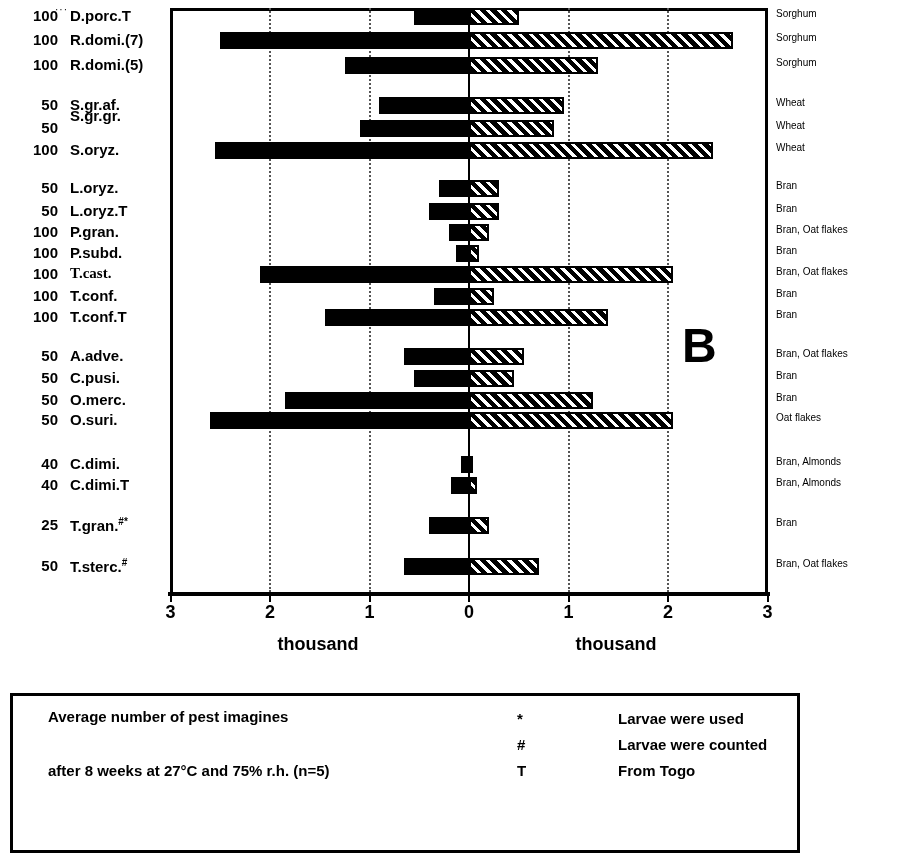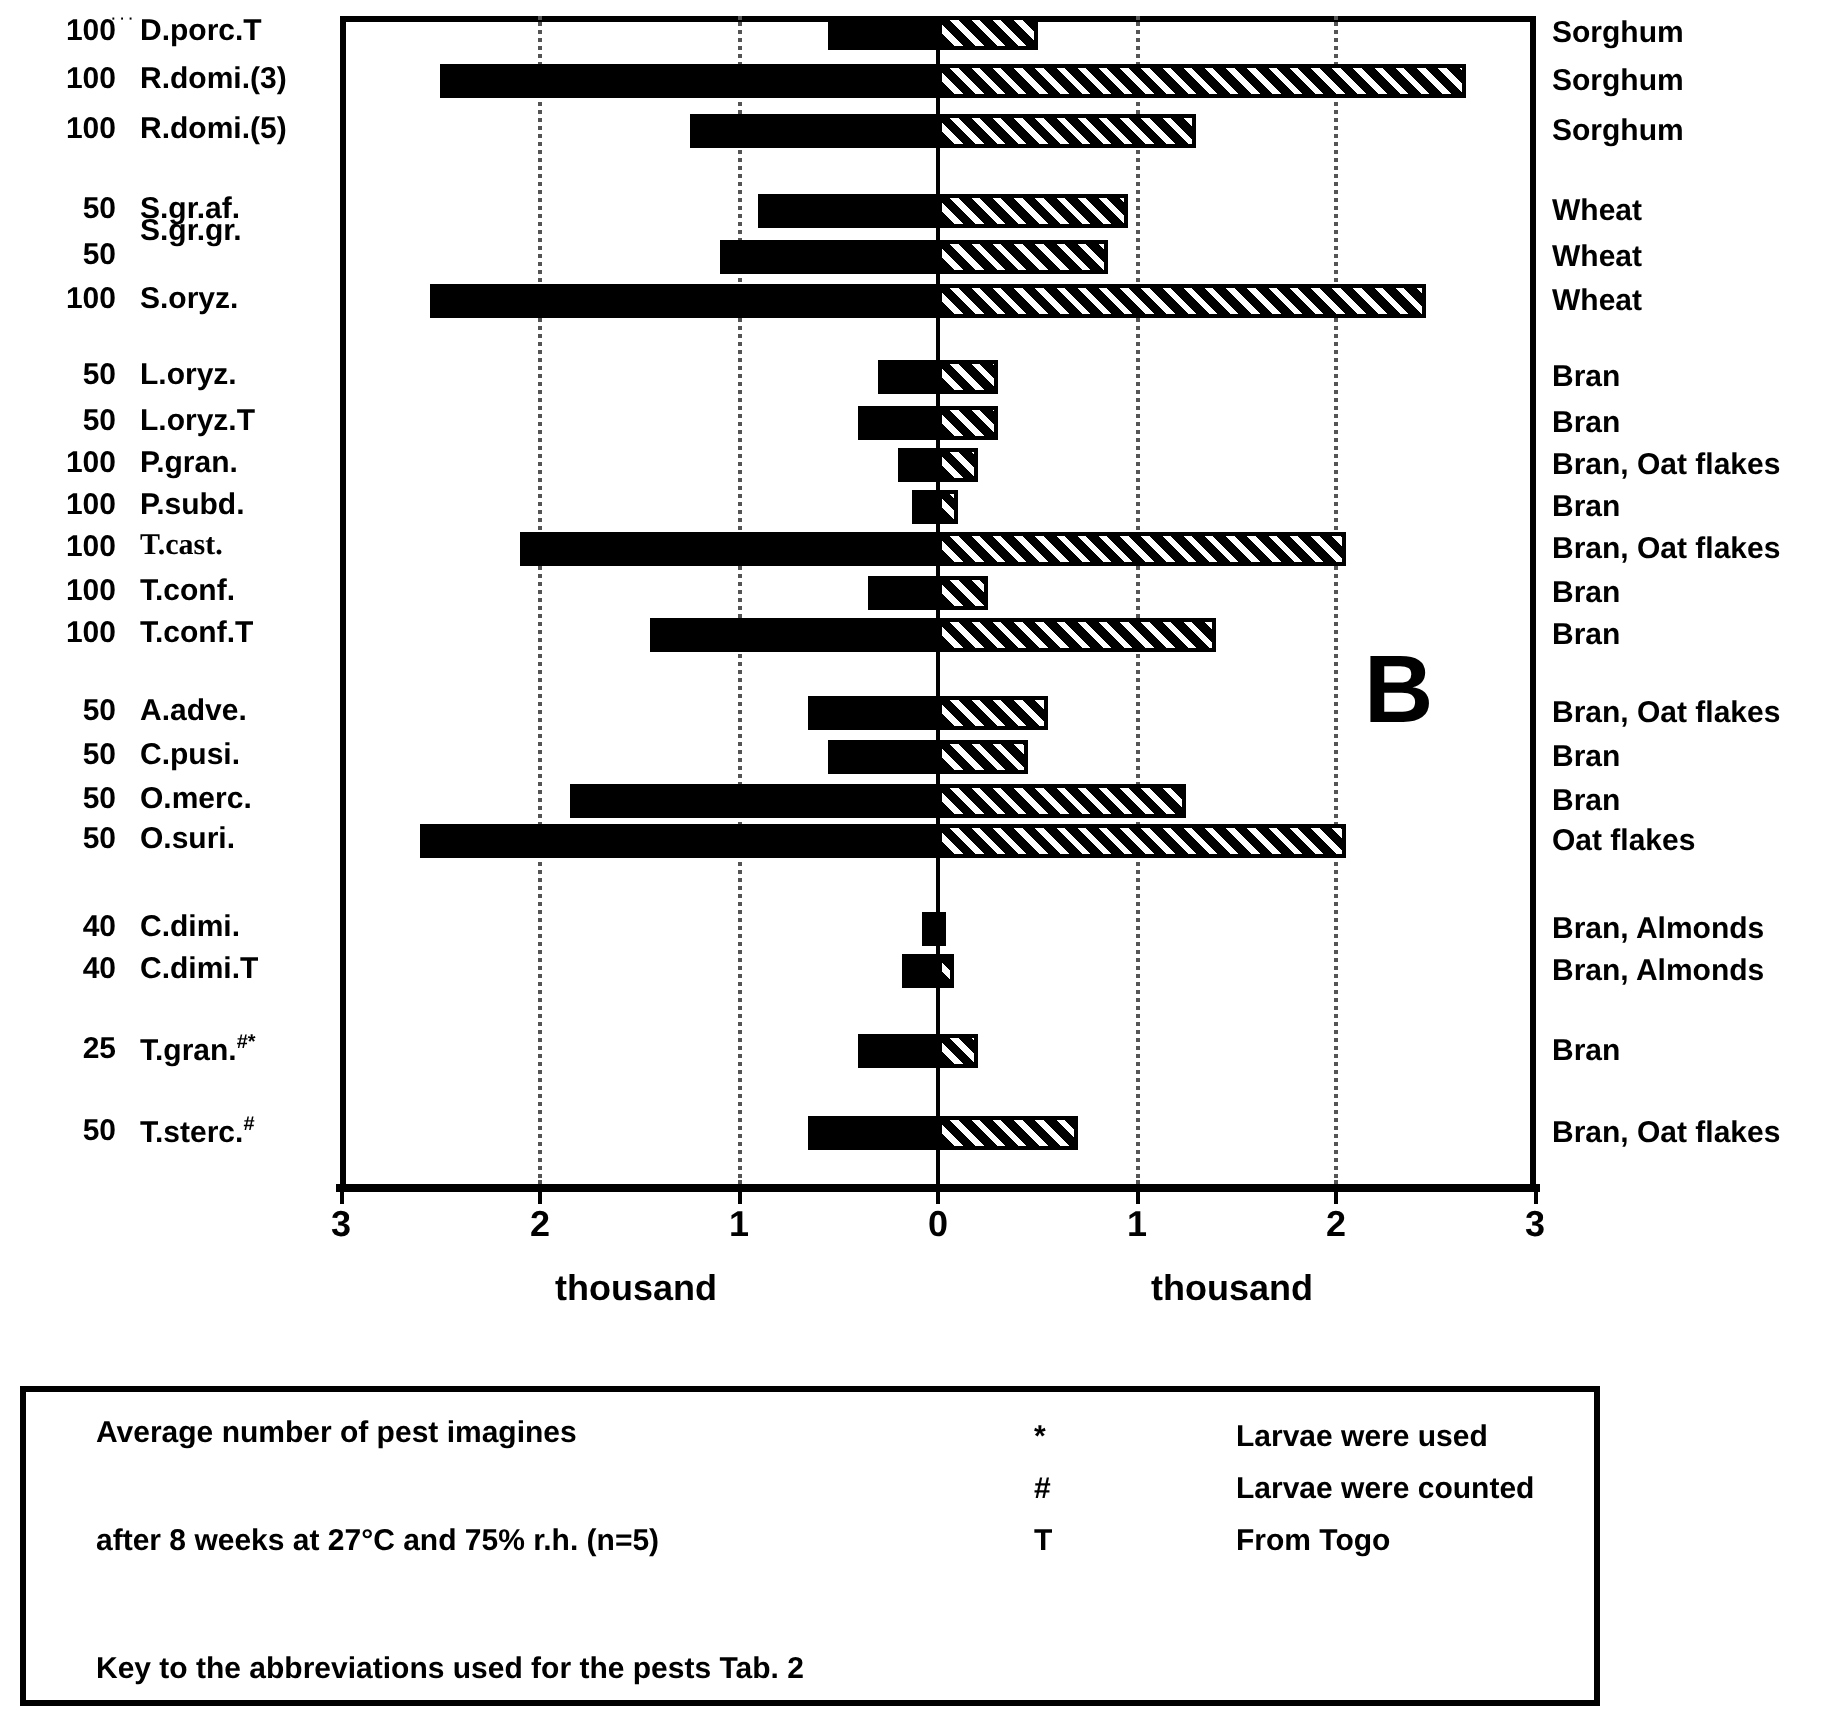--- a/index.html
+++ b/index.html
@@ -34,21 +34,21 @@
   
   .row-count{
     position:absolute;left:14px;width:44px;text-align:right;
     font-size:15px;font-weight:bold;white-space:nowrap;
   }
   .row-species{
     position:absolute;left:70px;font-size:15px;font-weight:bold;white-space:nowrap;
   }
   .row-species sup{font-size:10px;}
   .row-diet{
-    position:absolute;left:776px;font-size:15px;font-weight:bold;white-space:nowrap;
+    position:absolute;left:776px;font-size:10px;font-weight:normal;white-space:nowrap;
   }
   .row-artifact{position:absolute;left:55px;font-size:10px;letter-spacing:1px;}
   
   .bar-without{position:absolute;background:#000;z-index:2;}
   .bar-with{
     position:absolute;box-sizing:border-box;border:2px solid #000;z-index:2;
     background:repeating-linear-gradient(45deg,#000 0 4.5px,#fff 4.5px 7.5px);
   }
   
   .legend-box{
@@ -99,21 +99,21 @@
         <div class="tick" style="left: 766.5px; top: 596px;"></div>
         <div class="tick-label" style="left: 767.5px; top: 602px;">3</div>
         <div class="axis-line" style="left: 168px; top: 592px; width: 602px;"></div>
         <div class="row-count" style="top: 7px;">100</div>
         <div class="row-artifact" style="top: 4px;">···</div>
         <div class="row-species" style="top: 7px;">D.porc.T</div>
         <div class="bar-without" style="left: 414.275px; top: 8px; width: 54.725px; height: 17px;"></div>
         <div class="bar-with" style="left: 469px; top: 8px; width: 49.75px; height: 17px;"></div>
         <div class="row-diet" style="top: 8px;">Sorghum</div>
         <div class="row-count" style="top: 31px;">100</div>
-        <div class="row-species" style="top: 31px;">R.domi.(3)</div>
+        <div class="row-species" style="top: 31px;">R.domi.(7)</div>
         <div class="bar-without" style="left: 220.25px; top: 32px; width: 248.75px; height: 17px;"></div>
         <div class="bar-with" style="left: 469px; top: 32px; width: 263.675px; height: 17px;"></div>
         <div class="row-diet" style="top: 32px;">Sorghum</div>
         <div class="row-count" style="top: 56px;">100</div>
         <div class="row-species" style="top: 56px;">R.domi.(5)</div>
         <div class="bar-without" style="left: 344.625px; top: 57px; width: 124.375px; height: 17px;"></div>
         <div class="bar-with" style="left: 469px; top: 57px; width: 129.35px; height: 17px;"></div>
         <div class="row-diet" style="top: 57px;">Sorghum</div>
         <div class="row-count" style="top: 96px;">50</div>
         <div class="row-species" style="top: 96px;">S.gr.af.</div>
@@ -207,21 +207,20 @@
         <div class="row-diet" style="top: 558px;">Bran, Oat flakes</div>
       </div>
     <div class="panel-b">B</div>
     <div class="unit unit-left">thousand</div>
     <div class="unit unit-right">thousand</div>
   </div>
 
   <div class="legend-box">
     <div class="lg-title">Average number of pest imagines</div>
     <div class="lg-cond">after 8 weeks at 27°C and 75% r.h. (n=5)</div>
-    <div class="lg-footer">Key to the abbreviations used for the pests Tab. 2</div>
 
     <div class="sym-row" style="top:14px;">
       <span class="sym">*</span>
       <span class="desc">Larvae were used</span>
     </div>
     <div class="sym-row" style="top:40px;">
       <span class="sym">#</span>
       <span class="desc">Larvae were counted</span>
     </div>
     <div class="sym-row" style="top:66px;">

